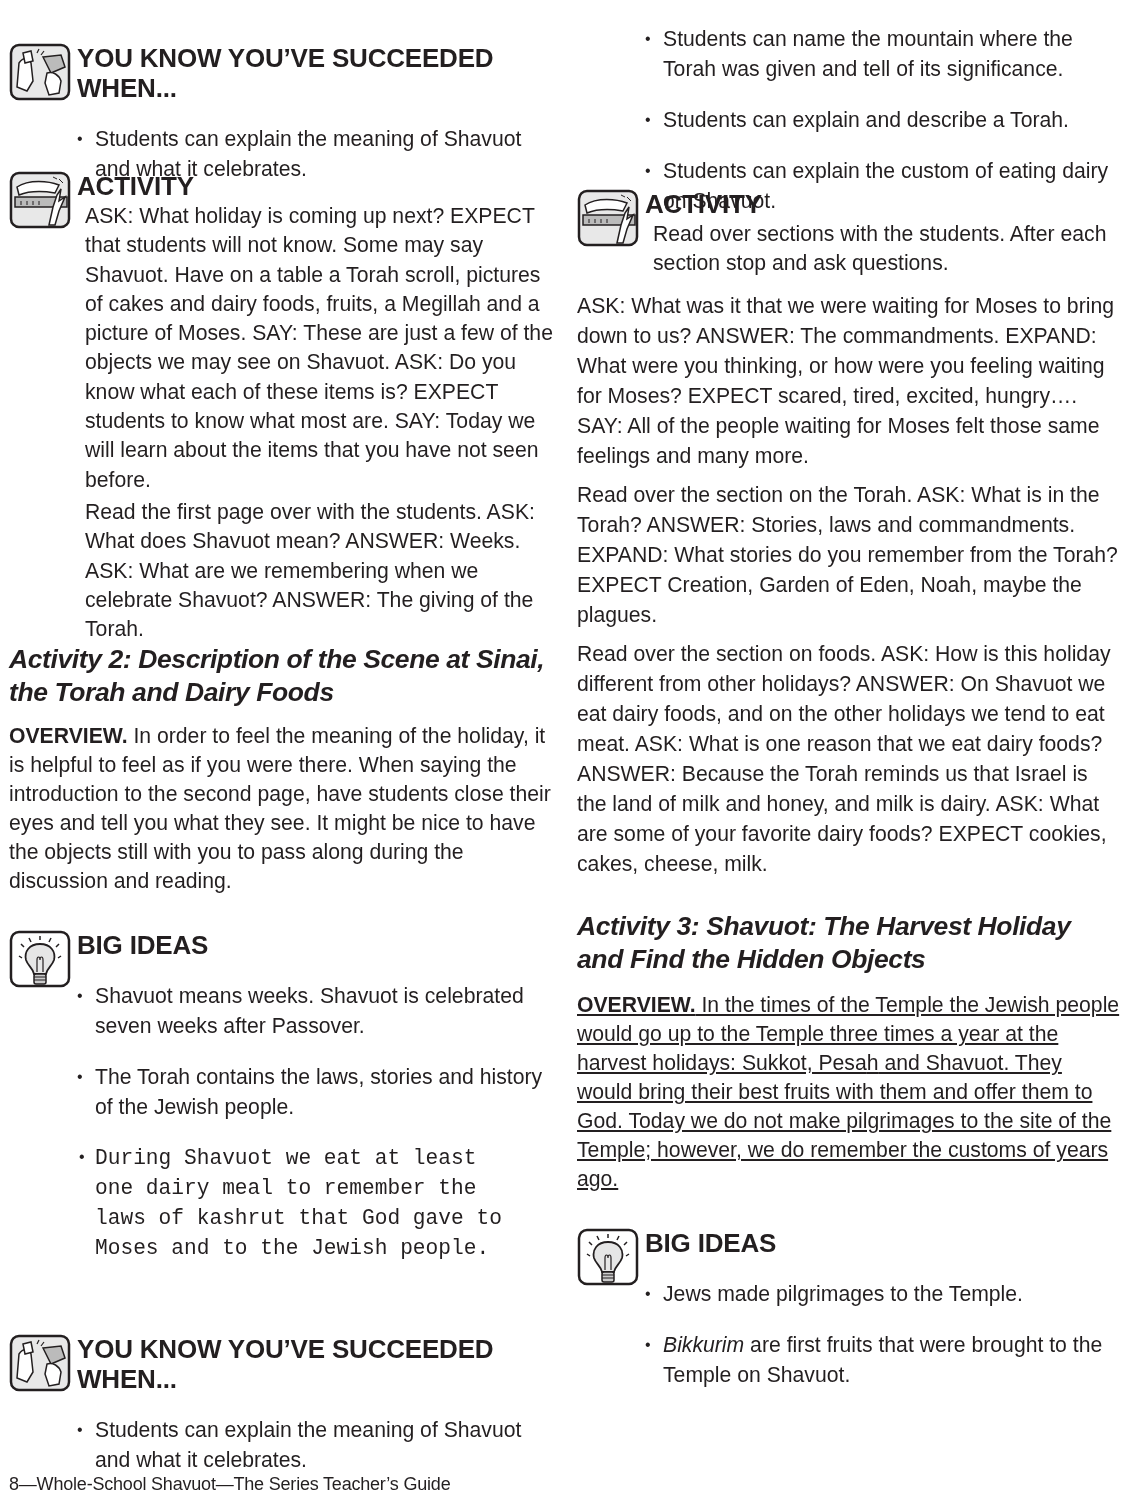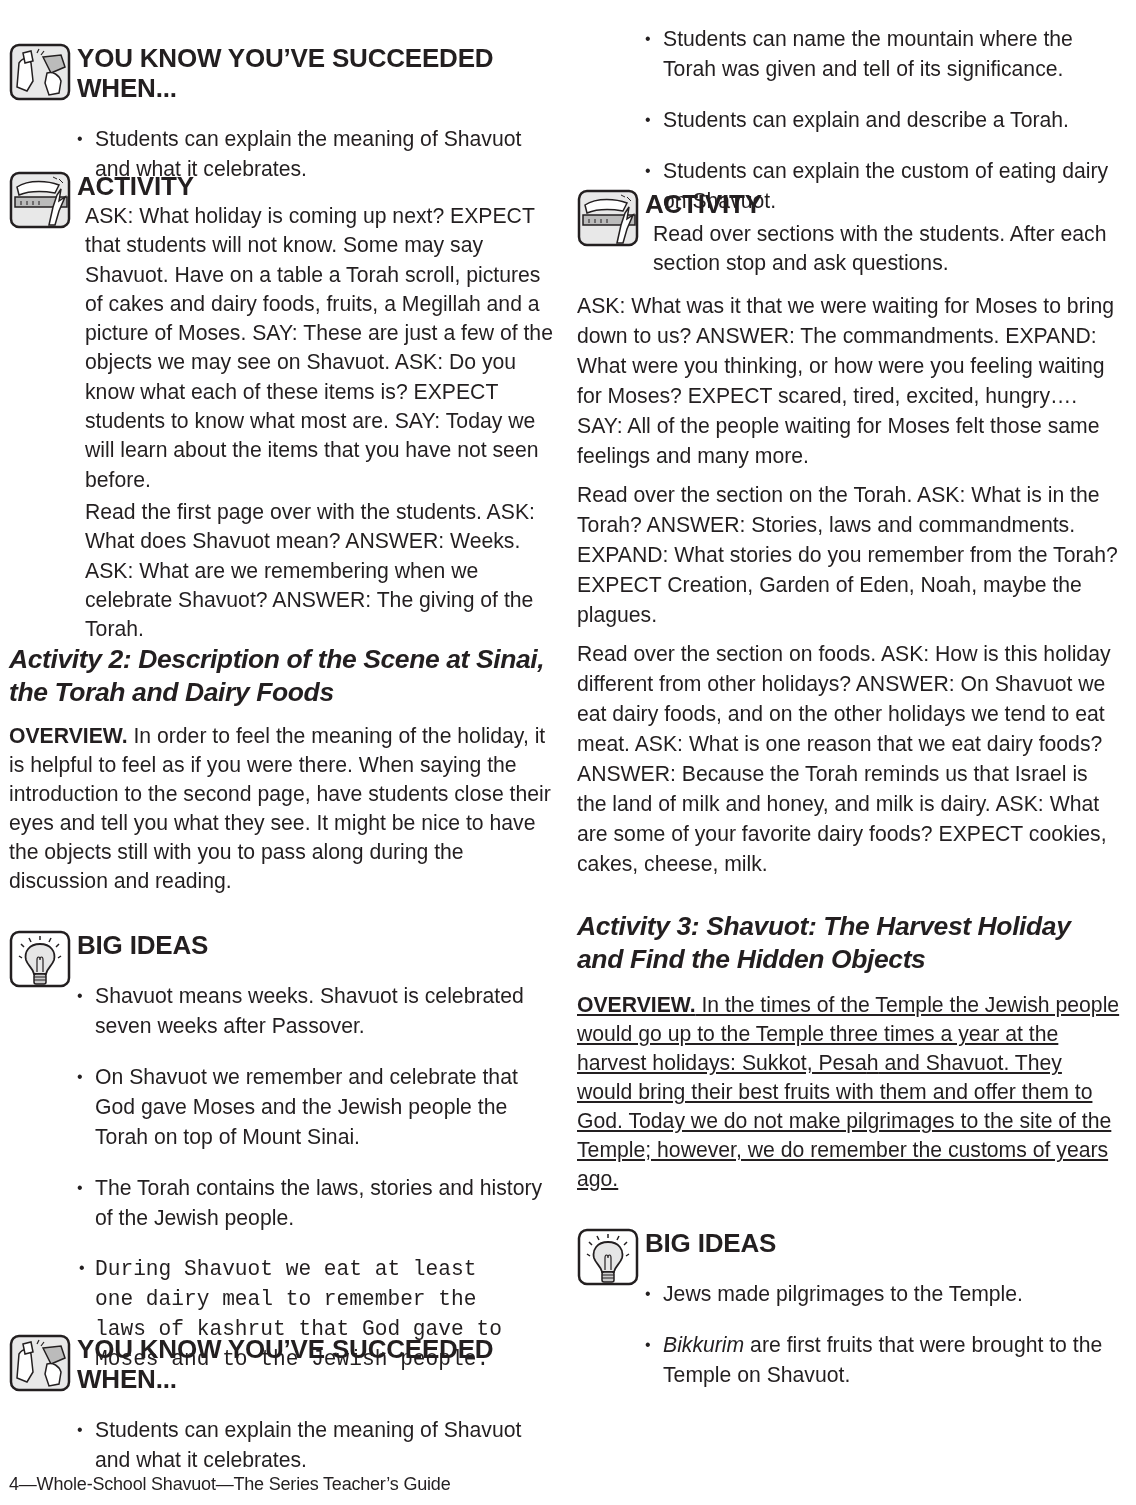--- a/index.html
+++ b/index.html
@@ -113,21 +113,20 @@
 
   <div class="box" style="position:absolute; top:930px; left:0; width:545px;">
     <span class="icon" style="height:62px;">
         <svg>
           <use href="#sym-bulb"></use>
         </svg>
       </span>
     <div class="box-title">BIG IDEAS</div>
     <ul class="bullets">
       <li>Shavuot means weeks. Shavuot is celebrated seven weeks after Passover.</li>
-      <li>On Shavuot we remember and celebrate that God gave Moses and the Jewish people the Torah on top of Mount Sinai.</li>
       <li>The Torah contains the laws, stories and history of the Jewish people.</li>
       <li style="padding-right:30px;font-family:Liberation Mono, monospace;">During Shavuot we eat at least one dairy meal to remember the laws of kashrut that God gave to Moses and to the Jewish people.</li>
     </ul>
   </div>
 
   <div class="box" style="position:absolute; top:1334px; left:0; width:545px;">
     <span class="icon">
         <svg>
           <use href="#sym-celebrate"></use>
         </svg>
@@ -179,13 +178,13 @@
         </svg>
       </span>
     <div class="box-title">BIG IDEAS</div>
     <ul class="bullets">
       <li>Jews made pilgrimages to the Temple.</li>
       <li><span class="italic">Bikkurim</span><span> are first fruits that were brought to the Temple on Shavuot.</span></li>
     </ul>
   </div>
 </div>
 
-<div class="footer">4—Whole-School Shavuot—The Series Teacher’s Guide</div>
+<div class="footer">8—Whole-School Shavuot—The Series Teacher’s Guide</div>
 
 </body></html>

